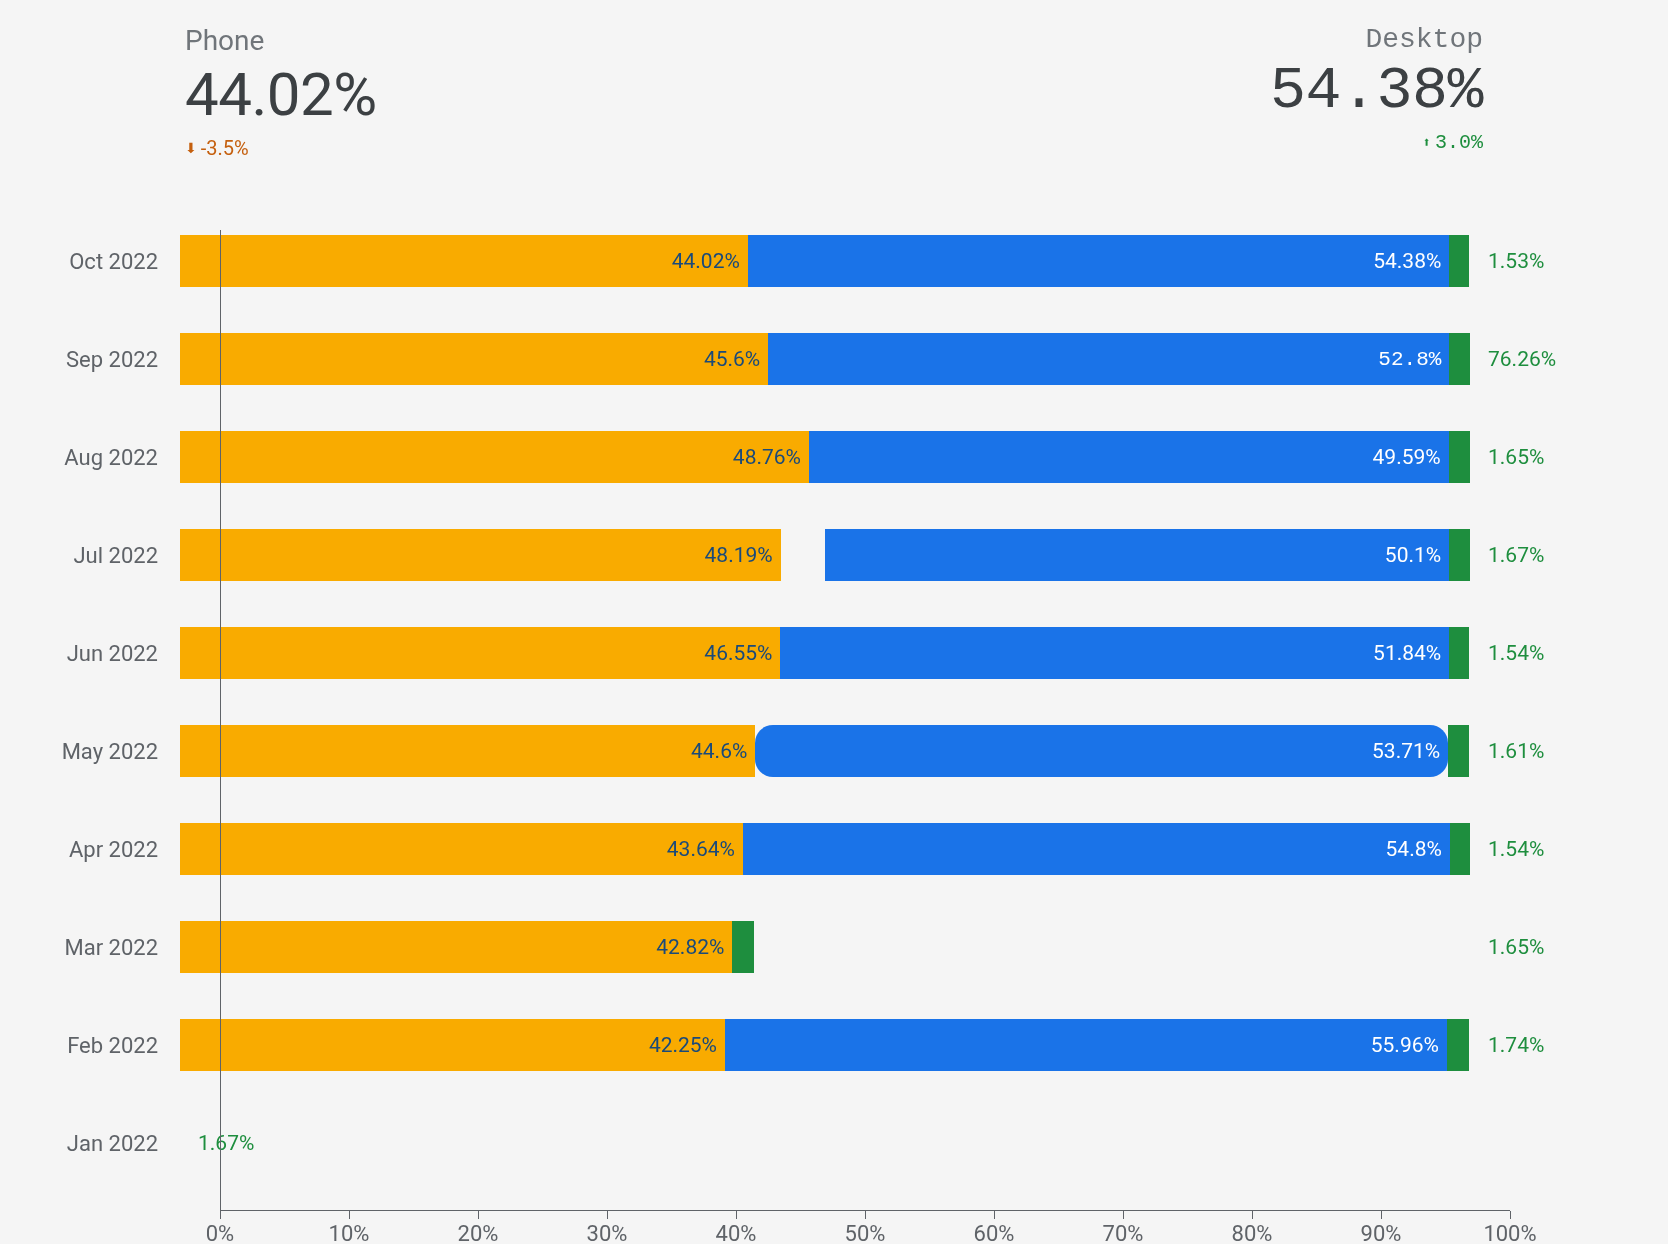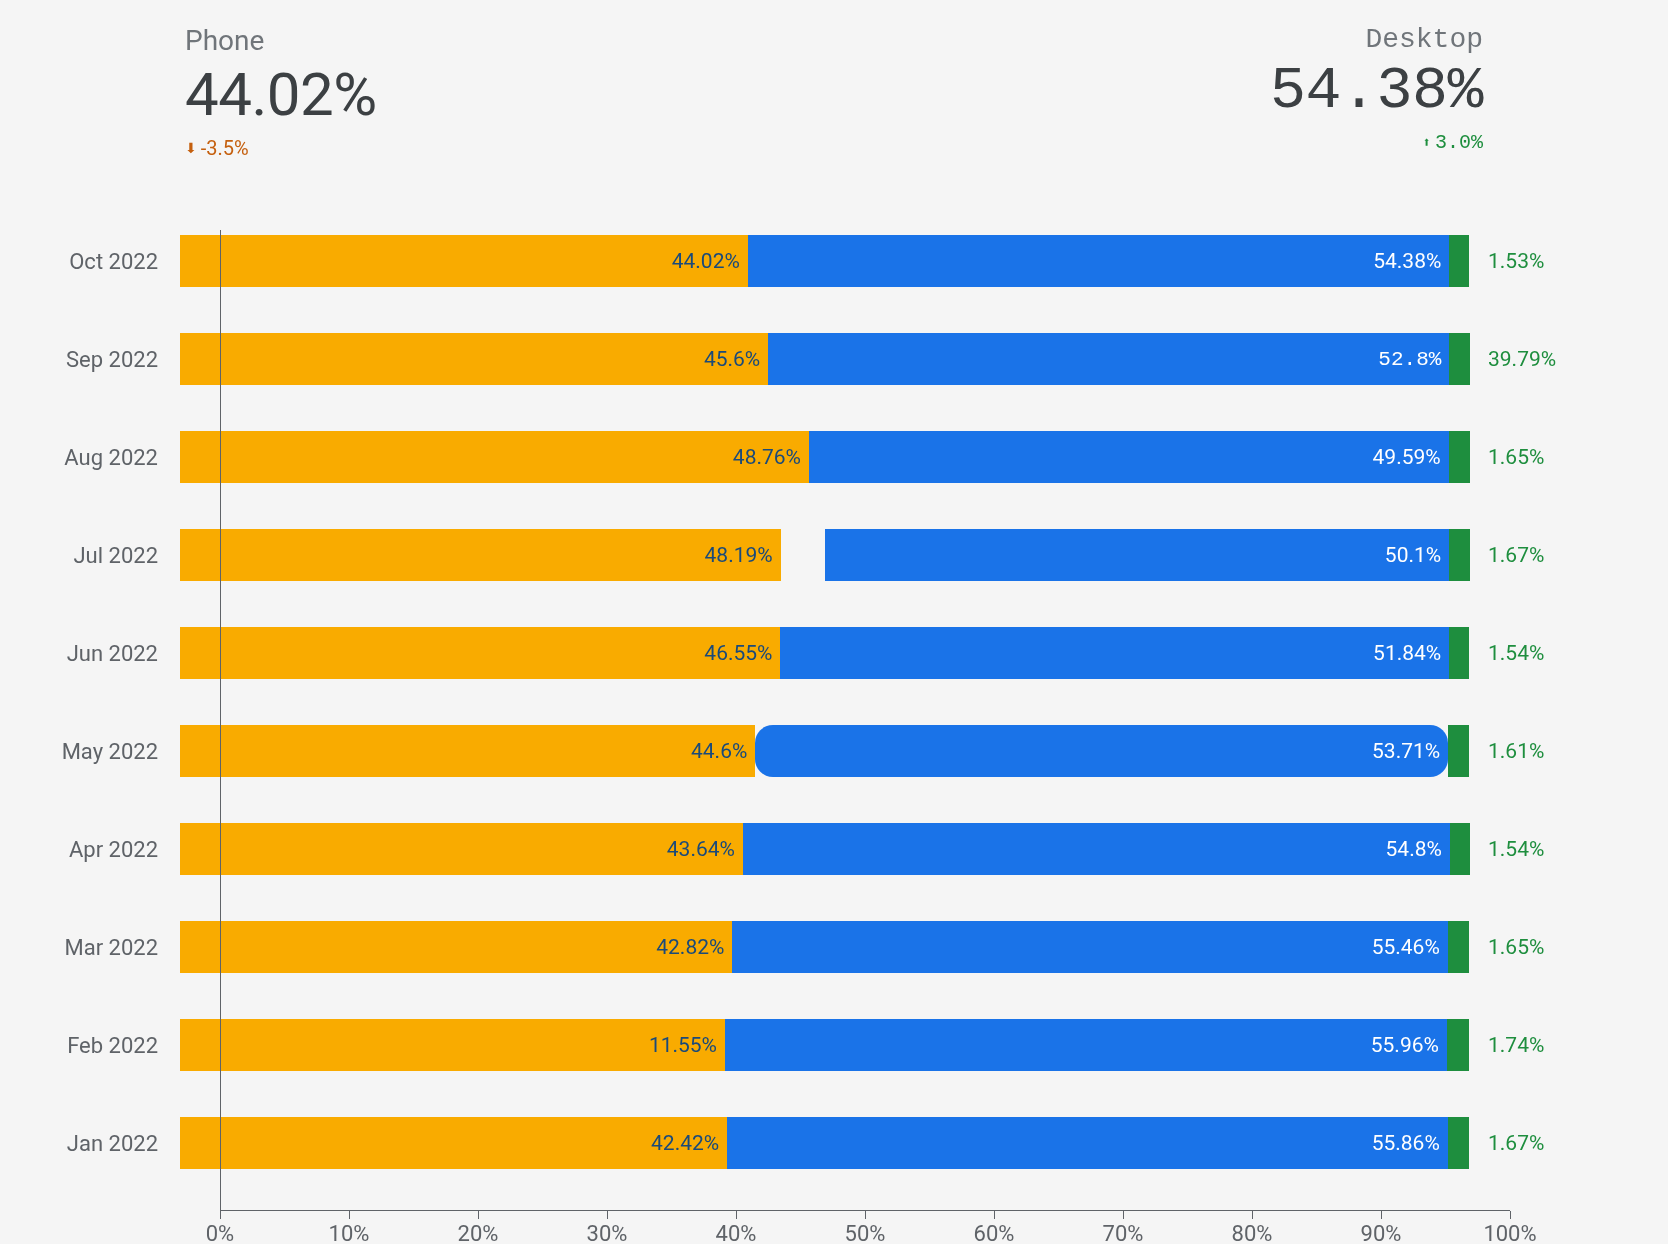--- a/index.html
+++ b/index.html
@@ -134,21 +134,21 @@
         <div class="ylabel">Sep 2022</div>
         <div class="bar">
           <div class="seg phone" style="width: 45.6%;">
             <span class="lbl">45.6%</span>
           </div>
           <div class="seg desktop" style="width: 52.8%; font-family: Liberation Mono, monospace;">
             <span class="lbl">52.8%</span>
           </div>
           <div class="seg tablet" style="width: 1.57%;"></div>
         </div>
-        <div class="tablet-out">39.79%</div>
+        <div class="tablet-out">76.26%</div>
       </div>
       <div class="row">
         <div class="ylabel">Aug 2022</div>
         <div class="bar">
           <div class="seg phone" style="width: 48.76%;">
             <span class="lbl">48.76%</span>
           </div>
           <div class="seg desktop" style="width: 49.59%;">
             <span class="lbl">49.59%</span>
           </div>
@@ -207,51 +207,39 @@
           <div class="seg tablet" style="width: 1.54%;"></div>
         </div>
         <div class="tablet-out">1.54%</div>
       </div>
       <div class="row">
         <div class="ylabel">Mar 2022</div>
         <div class="bar">
           <div class="seg phone" style="width: 42.82%;">
             <span class="lbl">42.82%</span>
           </div>
-          <div class="seg desktop" style="width: 55.46%;">
-            <span class="lbl">55.46%</span>
-          </div>
           <div class="seg tablet" style="width: 1.65%;"></div>
         </div>
         <div class="tablet-out">1.65%</div>
       </div>
       <div class="row">
         <div class="ylabel">Feb 2022</div>
         <div class="bar">
           <div class="seg phone" style="width: 42.25%;">
-            <span class="lbl">11.55%</span>
+            <span class="lbl">42.25%</span>
           </div>
           <div class="seg desktop" style="width: 55.96%;">
             <span class="lbl">55.96%</span>
           </div>
           <div class="seg tablet" style="width: 1.74%;"></div>
         </div>
         <div class="tablet-out">1.74%</div>
       </div>
       <div class="row">
         <div class="ylabel">Jan 2022</div>
-        <div class="bar">
-          <div class="seg phone" style="width: 42.42%;">
-            <span class="lbl">42.42%</span>
-          </div>
-          <div class="seg desktop" style="width: 55.86%;">
-            <span class="lbl">55.86%</span>
-          </div>
-          <div class="seg tablet" style="width: 1.67%;"></div>
-        </div>
         <div class="tablet-out">1.67%</div>
       </div>
     </div>
   <div class="xaxis" id="xaxis" style="top: 980px;">
       <div class="xtick-mark" style="left: 0%;"></div>
       <div class="xtick" style="left: 0%;">0%</div>
       <div class="xtick-mark" style="left: 10%;"></div>
       <div class="xtick" style="left: 10%;">10%</div>
       <div class="xtick-mark" style="left: 20%;"></div>
       <div class="xtick" style="left: 20%;">20%</div>

